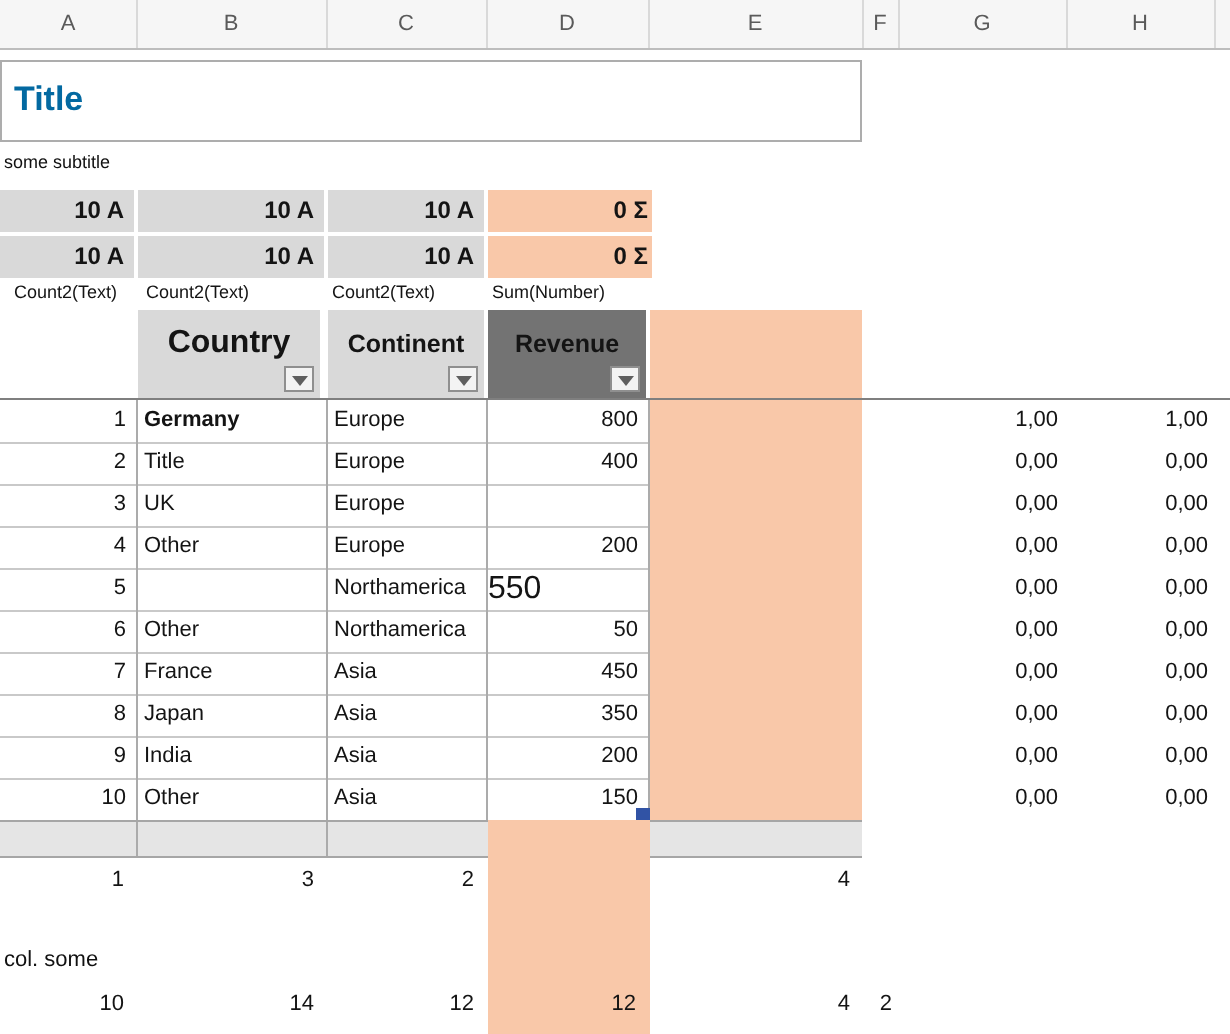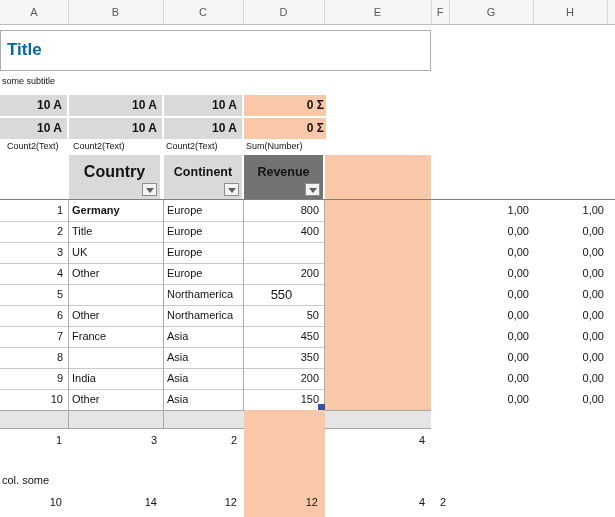--- a/index.html
+++ b/index.html
@@ -84,30 +84,31 @@
     <div style="position: absolute; left: 244px; top: 221px; width: 75px; height: 21px; line-height: 21px; text-align: right; font-size: 11px;">400</div>
     <div style="position: absolute; left: 0px; top: 242px; width: 63px; height: 21px; line-height: 21px; text-align: right; font-size: 11px;">3</div>
     <div style="position: absolute; left: 72px; top: 242px; width: 88px; height: 21px; line-height: 21px; font-size: 11px;">UK</div>
     <div style="position: absolute; left: 167px; top: 242px; width: 74px; height: 21px; line-height: 21px; font-size: 11px;">Europe</div>
     <div style="position: absolute; left: 0px; top: 263px; width: 63px; height: 21px; line-height: 21px; text-align: right; font-size: 11px;">4</div>
     <div style="position: absolute; left: 72px; top: 263px; width: 88px; height: 21px; line-height: 21px; font-size: 11px;">Other</div>
     <div style="position: absolute; left: 167px; top: 263px; width: 74px; height: 21px; line-height: 21px; font-size: 11px;">Europe</div>
     <div style="position: absolute; left: 244px; top: 263px; width: 75px; height: 21px; line-height: 21px; text-align: right; font-size: 11px;">200</div>
     <div style="position: absolute; left: 0px; top: 284px; width: 63px; height: 21px; line-height: 21px; text-align: right; font-size: 11px;">5</div>
     <div style="position: absolute; left: 167px; top: 284px; width: 74px; height: 21px; line-height: 21px; font-size: 11px;">Northamerica</div>
-    <div style="position: absolute; left: 244px; top: 284px; width: 75px; height: 21px; line-height: 21px; text-align: center; font-size: 13px;">550</div>
+    <div style="position: absolute; left: 244px; top: 284px; width: 75px; height: 21px; line-height: 21px; text-align: left; font-size: 16px;">550</div>
     <div style="position: absolute; left: 0px; top: 305px; width: 63px; height: 21px; line-height: 21px; text-align: right; font-size: 11px;">6</div>
     <div style="position: absolute; left: 72px; top: 305px; width: 88px; height: 21px; line-height: 21px; font-size: 11px;">Other</div>
     <div style="position: absolute; left: 167px; top: 305px; width: 74px; height: 21px; line-height: 21px; font-size: 11px;">Northamerica</div>
     <div style="position: absolute; left: 244px; top: 305px; width: 75px; height: 21px; line-height: 21px; text-align: right; font-size: 11px;">50</div>
     <div style="position: absolute; left: 0px; top: 326px; width: 63px; height: 21px; line-height: 21px; text-align: right; font-size: 11px;">7</div>
     <div style="position: absolute; left: 72px; top: 326px; width: 88px; height: 21px; line-height: 21px; font-size: 11px;">France</div>
     <div style="position: absolute; left: 167px; top: 326px; width: 74px; height: 21px; line-height: 21px; font-size: 11px;">Asia</div>
     <div style="position: absolute; left: 244px; top: 326px; width: 75px; height: 21px; line-height: 21px; text-align: right; font-size: 11px;">450</div>
     <div style="position: absolute; left: 0px; top: 347px; width: 63px; height: 21px; line-height: 21px; text-align: right; font-size: 11px;">8</div>
+    <div style="position: absolute; left: 72px; top: 347px; width: 88px; height: 21px; line-height: 21px; font-size: 11px;">Japan</div>
     <div style="position: absolute; left: 167px; top: 347px; width: 74px; height: 21px; line-height: 21px; font-size: 11px;">Asia</div>
     <div style="position: absolute; left: 244px; top: 347px; width: 75px; height: 21px; line-height: 21px; text-align: right; font-size: 11px;">350</div>
     <div style="position: absolute; left: 0px; top: 368px; width: 63px; height: 21px; line-height: 21px; text-align: right; font-size: 11px;">9</div>
     <div style="position: absolute; left: 72px; top: 368px; width: 88px; height: 21px; line-height: 21px; font-size: 11px;">India</div>
     <div style="position: absolute; left: 167px; top: 368px; width: 74px; height: 21px; line-height: 21px; font-size: 11px;">Asia</div>
     <div style="position: absolute; left: 244px; top: 368px; width: 75px; height: 21px; line-height: 21px; text-align: right; font-size: 11px;">200</div>
     <div style="position: absolute; left: 0px; top: 389px; width: 63px; height: 21px; line-height: 21px; text-align: right; font-size: 11px;">10</div>
     <div style="position: absolute; left: 72px; top: 389px; width: 88px; height: 21px; line-height: 21px; font-size: 11px;">Other</div>
     <div style="position: absolute; left: 167px; top: 389px; width: 74px; height: 21px; line-height: 21px; font-size: 11px;">Asia</div>
     <div style="position: absolute; left: 244px; top: 389px; width: 75px; height: 21px; line-height: 21px; text-align: right; font-size: 11px;">150</div>

